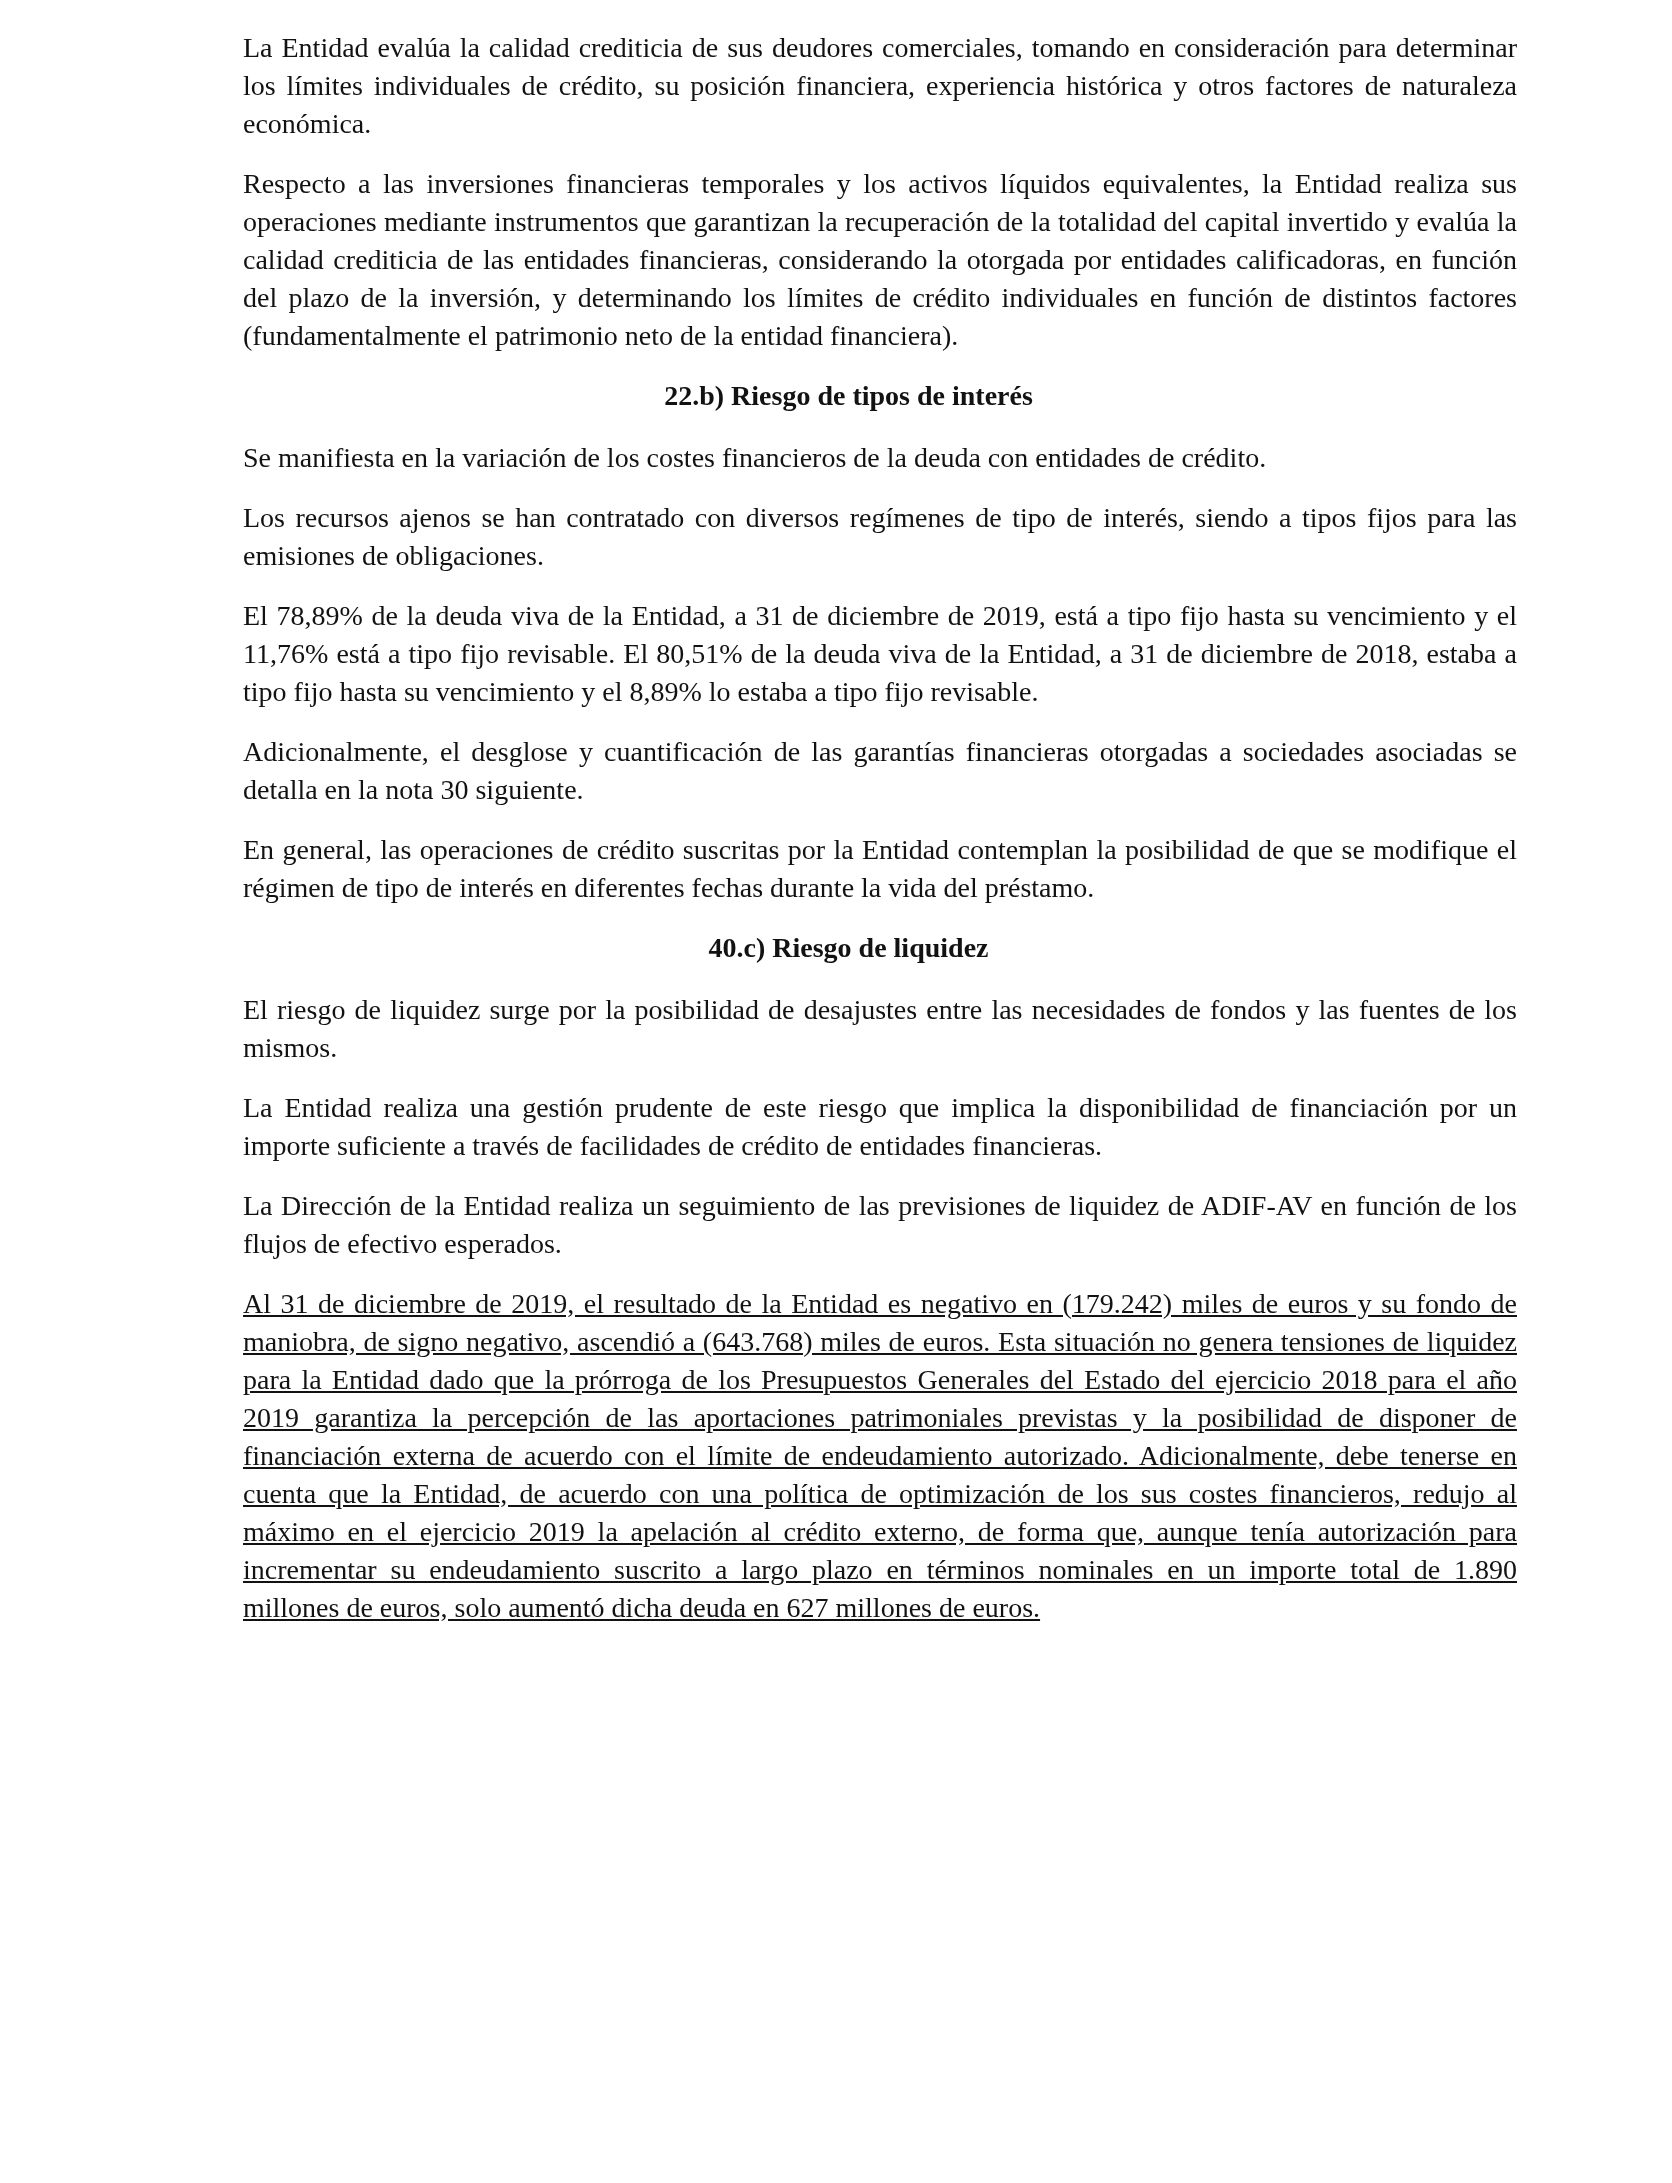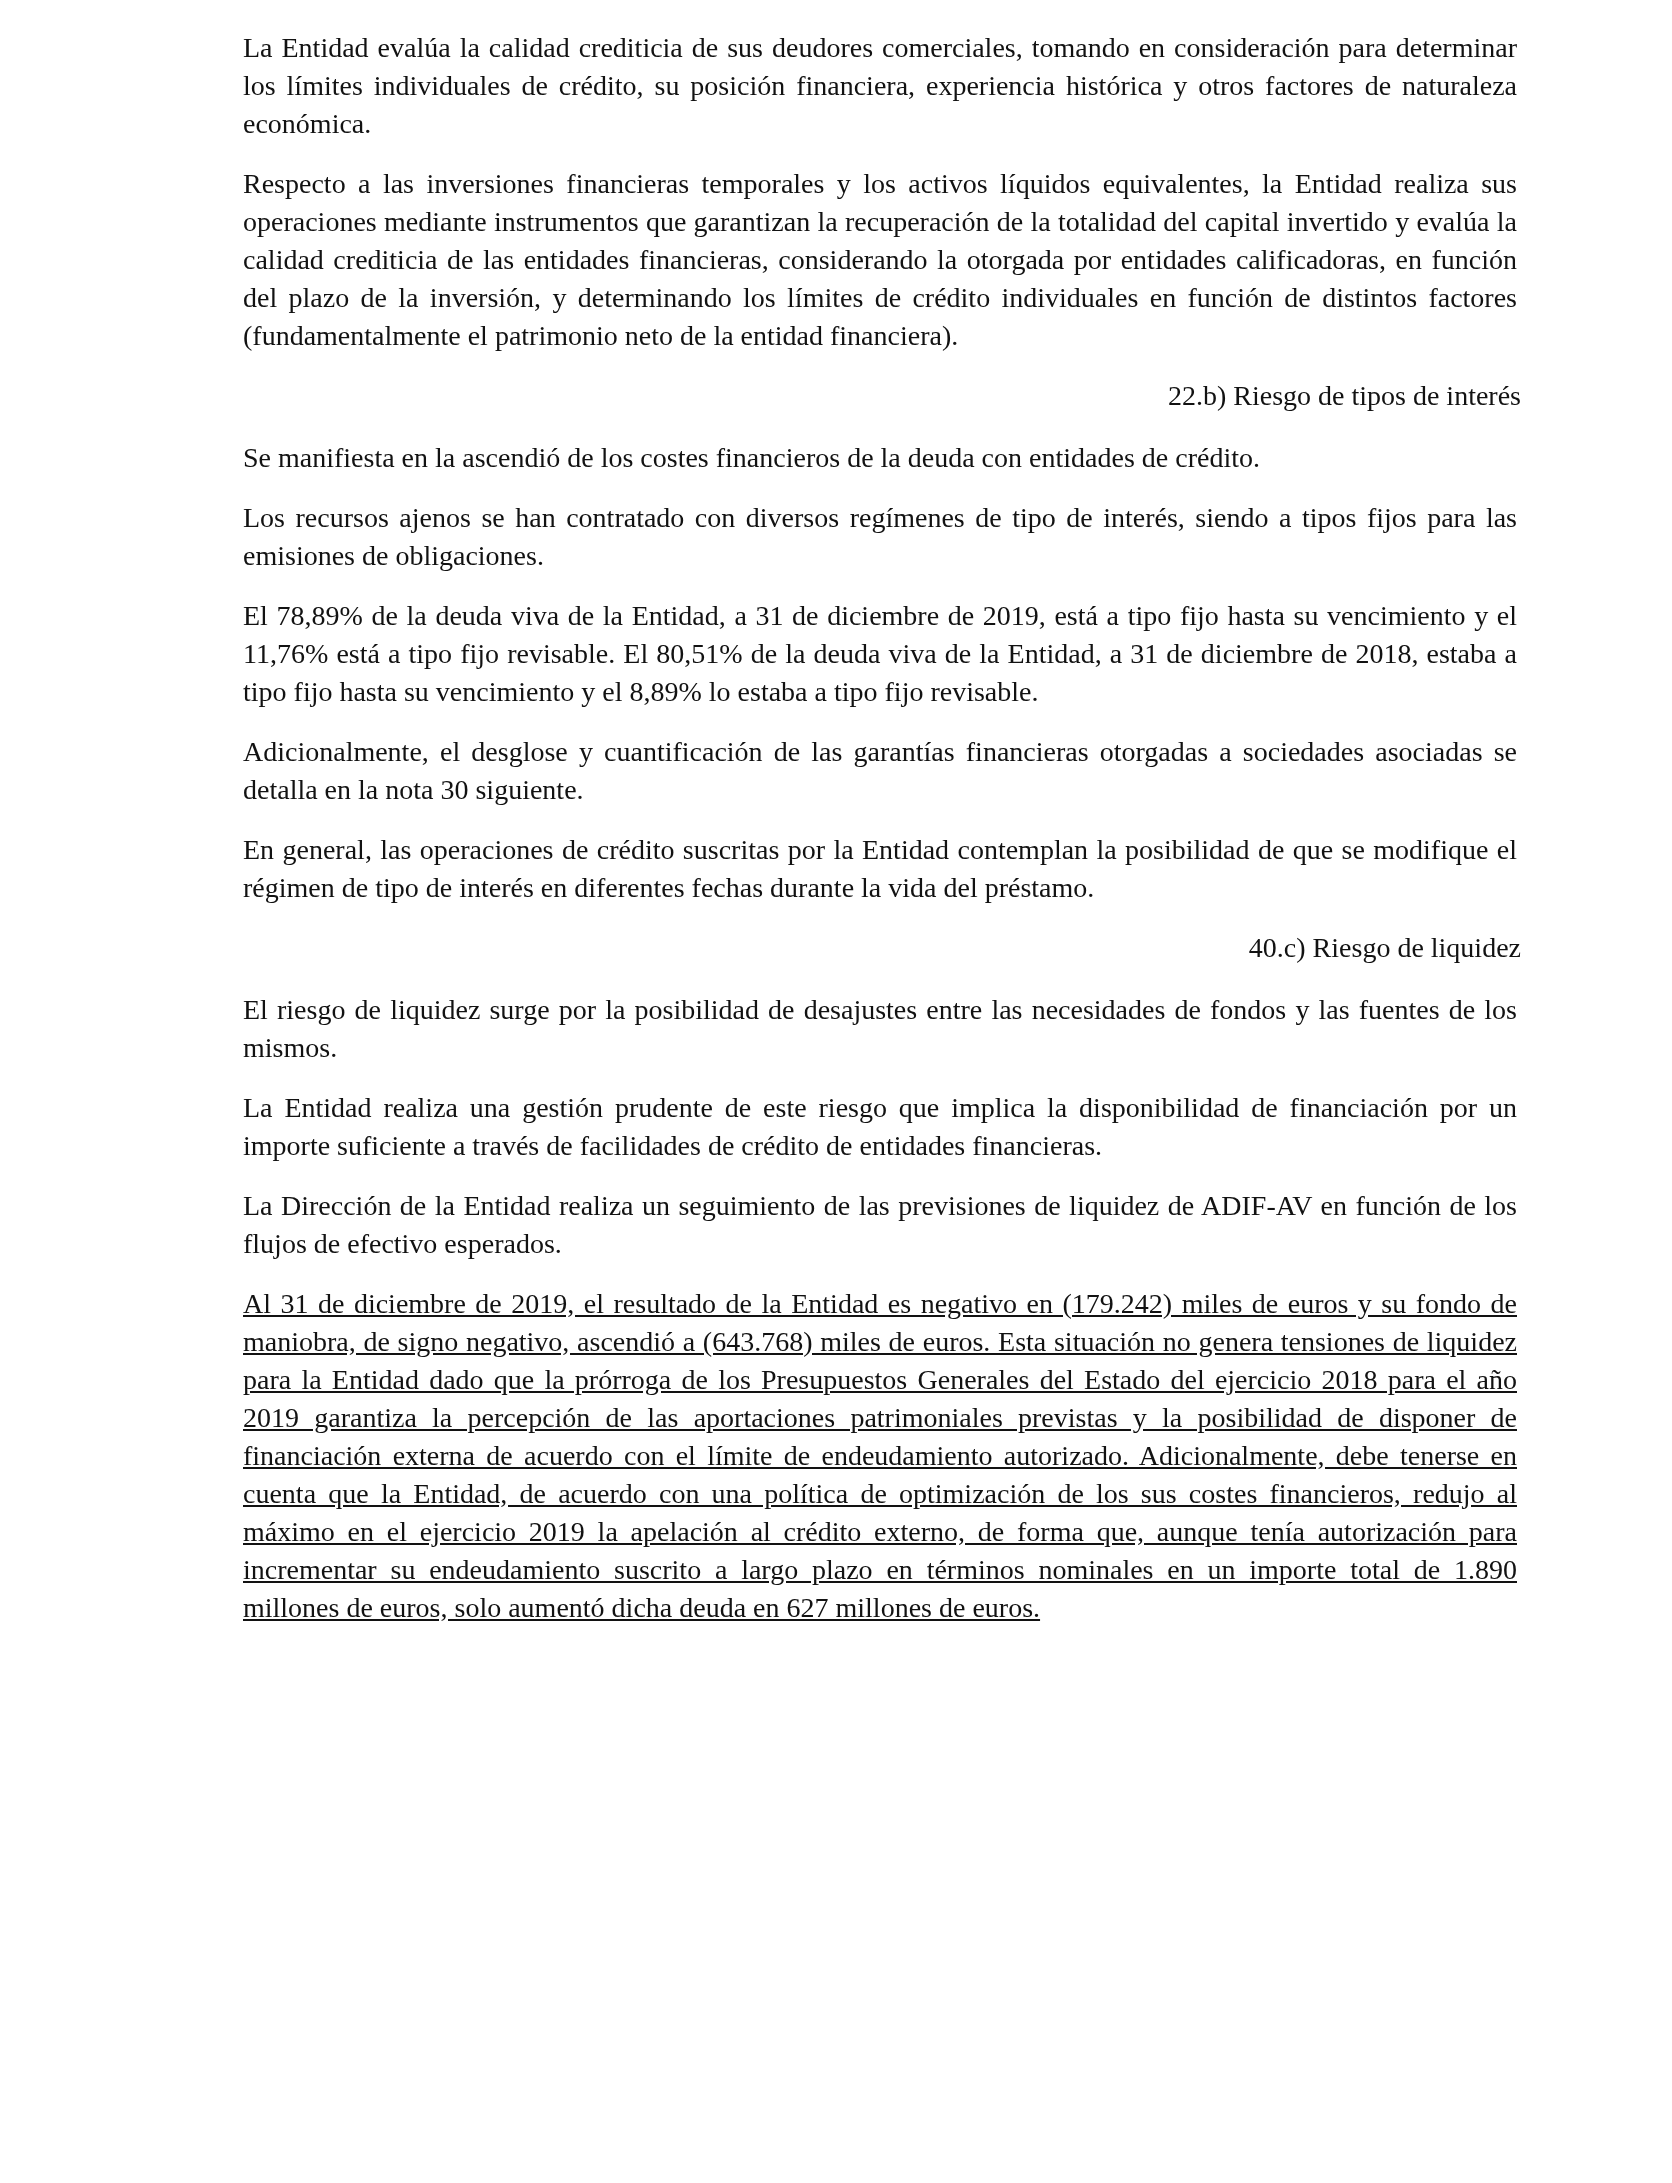--- a/index.html
+++ b/index.html
@@ -21,36 +21,36 @@
     top: 9.4px;
     width: 1345px;
   }
   .para {
     margin-left: 67px;
     text-align: justify;
     margin-bottom: 22px;
   }
   .para:last-child { margin-bottom: 0; text-decoration: underline; }
   .heading {
-    font-weight: normal;
+    font-weight: bold;
     font-size: 28px;
     line-height: 38px;
     margin: 4.7px 0 23.6px 0;
-    text-align: right;
+    text-align: center;
   }
 </style>
 </head>
 <body>
 
 <div class="page">
   <div class="content">
     <p class="para">La Entidad evalúa la calidad crediticia de sus deudores comerciales, tomando en consideración para determinar los límites individuales de crédito, su posición financiera, experiencia histórica y otros factores de naturaleza económica.</p>
     <p class="para">Respecto a las inversiones financieras temporales y los activos líquidos equivalentes, la Entidad realiza sus operaciones mediante instrumentos que garantizan la recuperación de la totalidad del capital invertido y evalúa la calidad crediticia de las entidades financieras, considerando la otorgada por entidades calificadoras, en función del plazo de la inversión, y determinando los límites de crédito individuales en función de distintos factores (fundamentalmente el patrimonio neto de la entidad financiera).</p>
     <h3 class="heading">22.b) Riesgo de tipos de interés</h3>
-    <p class="para">Se manifiesta en la ascendió de los costes financieros de la deuda con entidades de crédito.</p>
+    <p class="para">Se manifiesta en la variación de los costes financieros de la deuda con entidades de crédito.</p>
     <p class="para">Los recursos ajenos se han contratado con diversos regímenes de tipo de interés, siendo a tipos fijos para las emisiones de obligaciones.</p>
     <p class="para">El 78,89% de la deuda viva de la Entidad, a 31 de diciembre de 2019, está a tipo fijo hasta su vencimiento y el 11,76% está a tipo fijo revisable. El 80,51% de la deuda viva de la Entidad, a 31 de diciembre de 2018, estaba a tipo fijo hasta su vencimiento y el 8,89% lo estaba a tipo fijo revisable.</p>
     <p class="para">Adicionalmente, el desglose y cuantificación de las garantías financieras otorgadas a sociedades asociadas se detalla en la nota 30 siguiente.</p>
     <p class="para">En general, las operaciones de crédito suscritas por la Entidad contemplan la posibilidad de que se modifique el régimen de tipo de interés en diferentes fechas durante la vida del préstamo.</p>
     <h3 class="heading">40.c) Riesgo de liquidez</h3>
     <p class="para">El riesgo de liquidez surge por la posibilidad de desajustes entre las necesidades de fondos y las fuentes de los mismos.</p>
     <p class="para">La Entidad realiza una gestión prudente de este riesgo que implica la disponibilidad de financiación por un importe suficiente a través de facilidades de crédito de entidades financieras.</p>
     <p class="para">La Dirección de la Entidad realiza un seguimiento de las previsiones de liquidez de ADIF-AV en función de los flujos de efectivo esperados.</p>
     <p class="para">Al 31 de diciembre de 2019, el resultado de la Entidad es negativo en (179.242) miles de euros y su fondo de maniobra, de signo negativo, ascendió a (643.768) miles de euros. Esta situación no genera tensiones de liquidez para la Entidad dado que la prórroga de los Presupuestos Generales del Estado del ejercicio 2018 para el año 2019 garantiza la percepción de las aportaciones patrimoniales previstas y la posibilidad de disponer de financiación externa de acuerdo con el límite de endeudamiento autorizado. Adicionalmente, debe tenerse en cuenta que la Entidad, de acuerdo con una política de optimización de los sus costes financieros, redujo al máximo en el ejercicio 2019 la apelación al crédito externo, de forma que, aunque tenía autorización para incrementar su endeudamiento suscrito a largo plazo en términos nominales en un importe total de 1.890 millones de euros, solo aumentó dicha deuda en 627 millones de euros.</p>
   </div>

